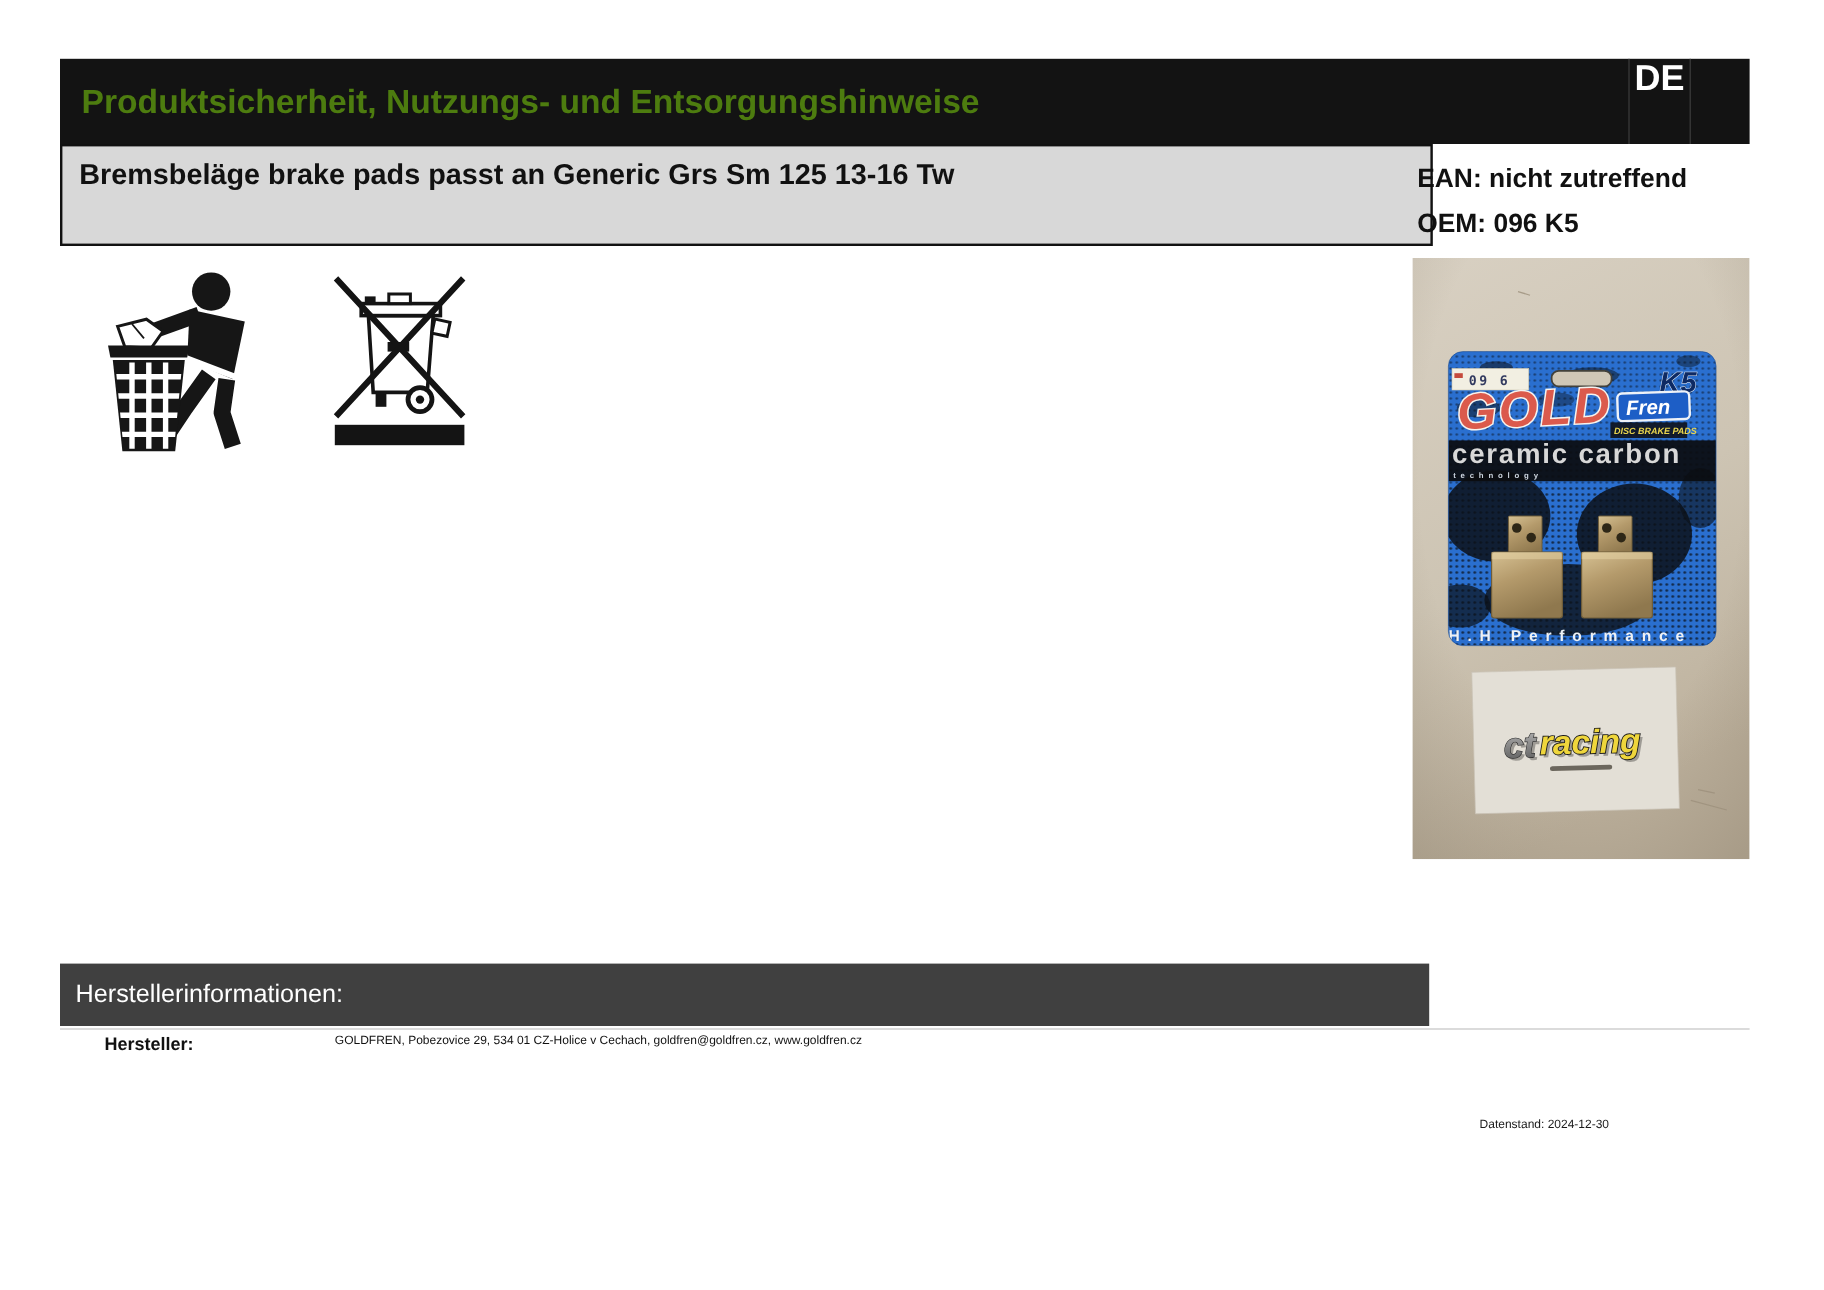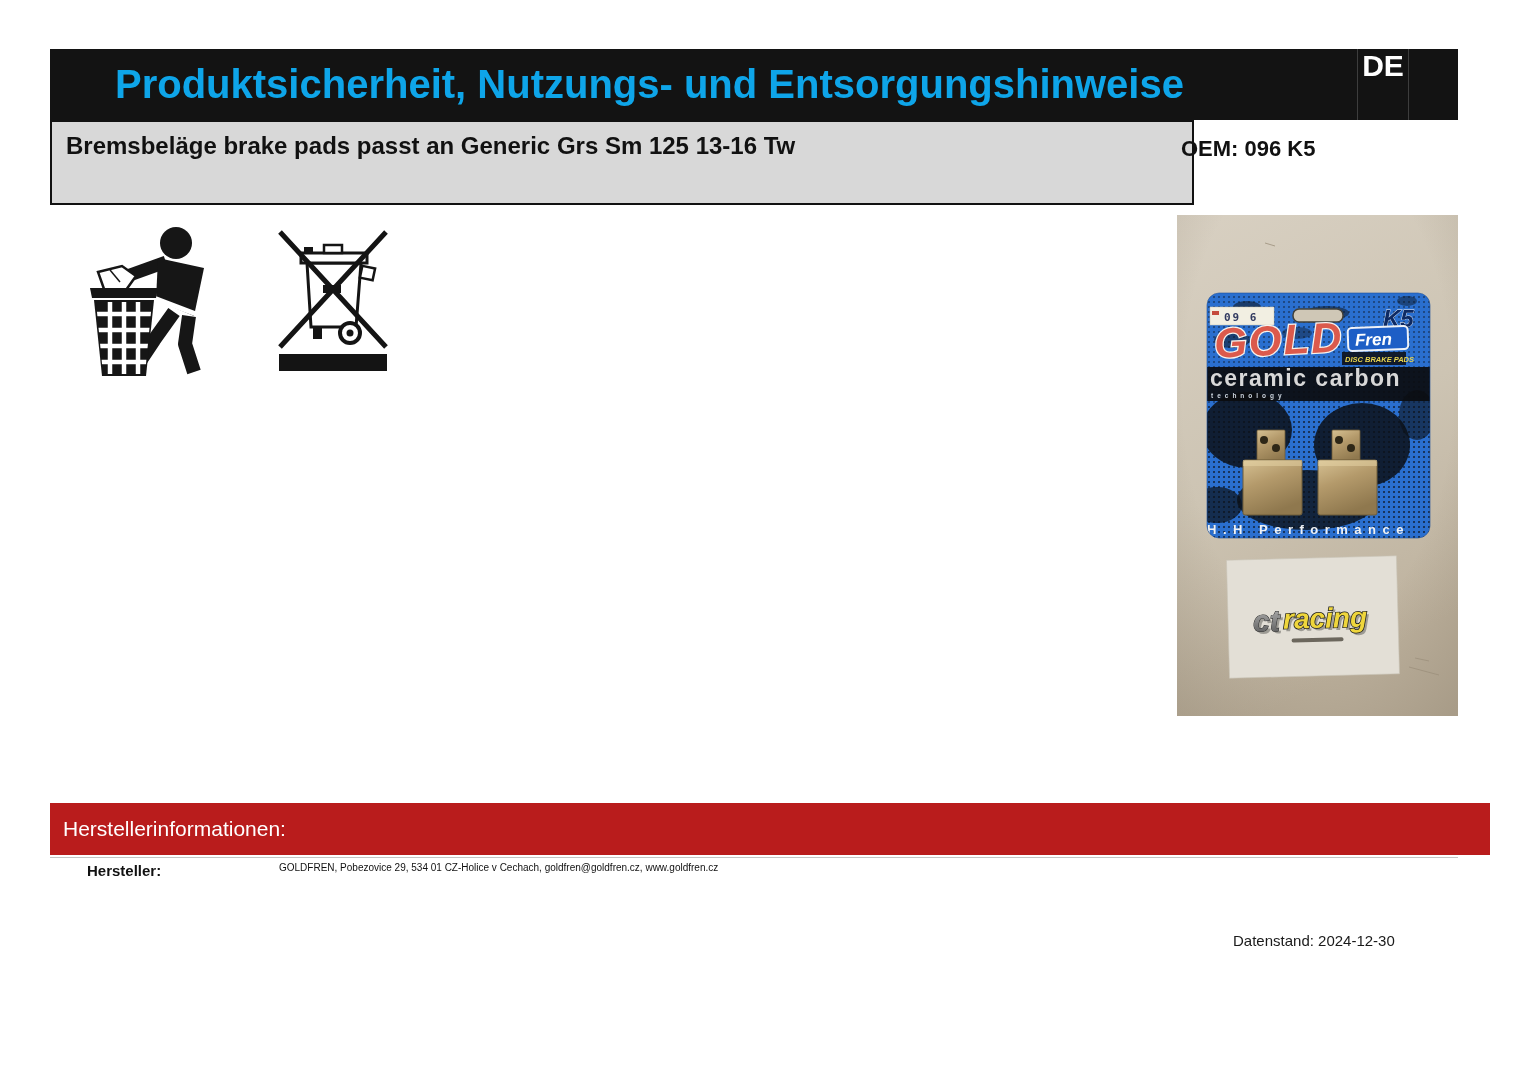--- a/index.html
+++ b/index.html
@@ -1,62 +1,63 @@
 <!DOCTYPE html>
 <html><head>
 <meta charset="utf-8">
 <style>
   html,body{margin:0;padding:0;background:#ffffff;}
   .page{position:relative;width:1520px;height:1075px;background:#ffffff;overflow:hidden;
         font-family:"Liberation Sans",sans-serif;color:#111;}
   
   .header-bar{position:absolute;left:50px;top:49px;width:1408px;height:71px;background:#131313;}
   .header-title{position:absolute;left:18px;top:0;height:71px;line-height:71px;
-        font-size:40px;font-weight:bold;color:#0ea5e9;white-space:nowrap;margin-left:47px;}
+        font-size:28px;font-weight:bold;color:#4d7c0f;white-space:nowrap;}
   .de-cell{position:absolute;left:1307px;top:0;width:50px;height:71px;
         border-left:1px solid #3d3d3d;border-right:1px solid #3d3d3d;
         display:flex;align-items:flex-start;justify-content:center;}
   .de-cell span{font-size:30px;font-weight:bold;color:#ffffff;}
   
   .subheader{position:absolute;left:50px;top:120px;width:1144px;height:85px;
         background:#d8d8d8;border:2px solid #111;box-sizing:border-box;}
   .product-title{position:absolute;left:14px;top:10px;font-size:24px;font-weight:bold;white-space:nowrap;}
   .codes{position:absolute;left:1129px;top:8px;font-size:22px;font-weight:bold;line-height:37px;white-space:nowrap;}
   
   .icon{position:absolute;}
   .icon-tidyman{left:90px;top:226px;width:124px;height:152px;}
   .icon-weee{left:277px;top:227px;width:112px;height:146px;}
   
   .bullets{position:absolute;left:55px;top:410px;font-size:20px;line-height:37px;color:#1a1a1a;}
   
   .photo{position:absolute;left:1177px;top:215px;width:281px;height:501px;}
   
-  .mfr-bar{position:absolute;left:50px;top:803px;width:1440px;height:52px;background:#b91c1c;}
+  .mfr-bar{position:absolute;left:50px;top:803px;width:1141px;height:52px;background:#404040;}
   .mfr-bar span{position:absolute;left:13px;top:0;height:52px;line-height:52px;font-size:21px;color:#ffffff;}
   .mfr-hairline{position:absolute;left:50px;top:857px;width:1408px;height:1px;background:#c4c4c4;}
   .mfr-label{position:absolute;left:87px;top:862px;font-size:15px;font-weight:bold;}
   .mfr-value{position:absolute;left:279px;top:862px;font-size:10px;white-space:nowrap;}
-  .datenstand{position:absolute;left:1233px;top:932px;font-size:15px;color:#1a1a1a;}
+  .datenstand{position:absolute;left:1233px;top:932px;font-size:10px;color:#1a1a1a;}
   svg{display:block;}
 </style>
 </head>
 <body>
 
 <div class="page">
 
   <div class="header-bar">
     <span class="header-title">Produktsicherheit, Nutzungs- und Entsorgungshinweise</span>
     <div class="de-cell">
       <span>DE</span>
     </div>
   </div>
 
   <div class="subheader">
     <span class="product-title">Bremsbeläge brake pads passt an Generic Grs Sm 125 13-16 Tw</span>
     <div class="codes">
+      <div>EAN: nicht zutreffend</div>
       <div>OEM: 096 K5</div>
     </div>
   </div>
 
   <div class="icon icon-tidyman">
     <svg width="124" height="152" viewBox="0 0 124 152">
       <g fill="#161616">
         <circle cx="86" cy="17" r="16"></circle>
         <path d="M76,36 L26,54" stroke="#161616" stroke-width="13" fill="none"></path>
         <path d="M68,32 L114,42 L104,90 L66,74 Z"></path>

